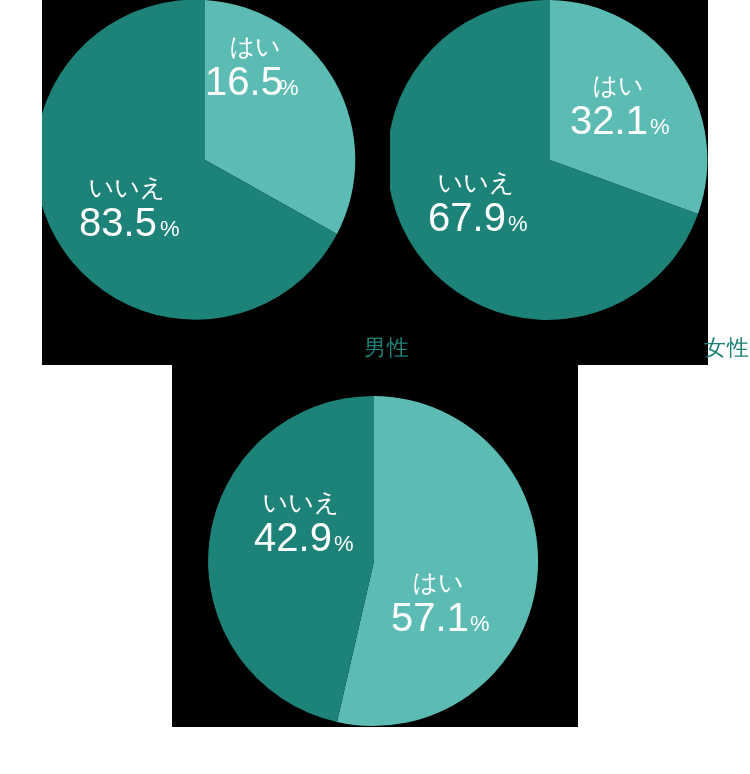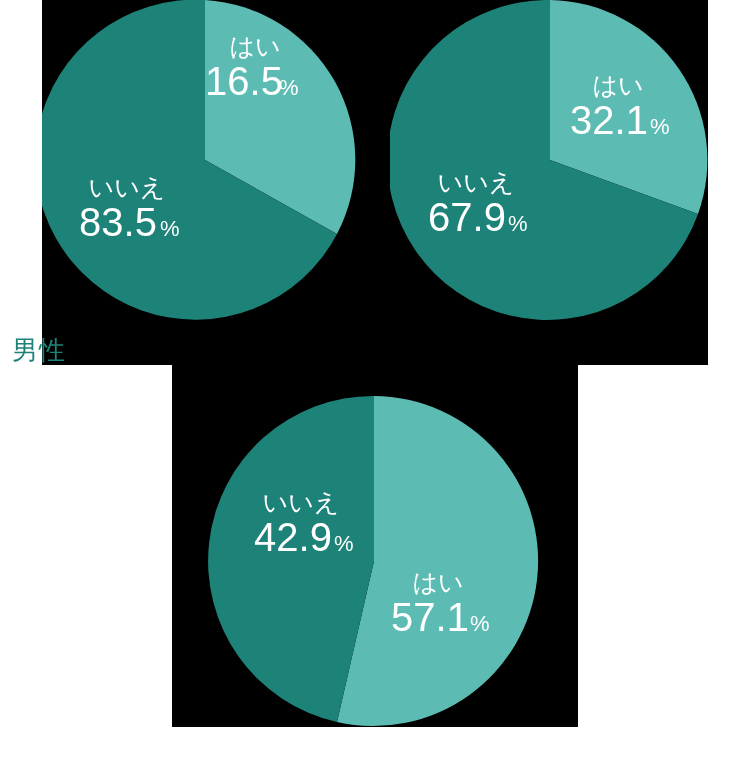--- a/index.html
+++ b/index.html
@@ -61,27 +61,26 @@
 
   
   #chart-other      { left: 172px; top: 385px; width: 406px; height: 389px; }
   #pie-other-clip   { left: 31px;  top: 10px;  width: 344px; height: 332px; }
   #pie-other-svg    { margin-left: -1px; margin-top: -1px; }
 
   
   .caption {
     position: absolute;
     width: 100%;
-    text-align: left;
+    text-align: right;
     color: #1d8278;
-    font-size: 26px;
+    font-size: 22px;
     line-height: 1;
     letter-spacing: 1px;
     white-space: nowrap;
-    margin-left: 12px;
   }
   #caption-male   { top: 337px; left: 0; }
   #caption-female { top: 337px; left: 0; }
   #chart-other .caption { top: 355px; }
 
   
   .slice-name {
     font-size: 25px;
     fill: #ffffff;
   }
@@ -138,20 +137,21 @@
           <text class="slice-pct" x="262" y="136" text-anchor="start">%</text>
         </g>
 
         <g>
           <text class="slice-name" x="88" y="193" text-anchor="middle">いいえ</text>
           <text class="slice-value" x="79" y="233" text-anchor="middle">67.9</text>
           <text class="slice-pct" x="120" y="233" text-anchor="start">%</text>
         </g>
       </svg>
     </div>
+    <div class="caption" id="caption-female">女性</div>
   </div>
 
   <div class="chart-block" id="chart-other">
     <div class="pie-wrap" id="pie-other-clip">
       <svg class="pie-svg" id="pie-other-svg" width="346" height="334" viewBox="0 0 346 334">
 
         <path fill="#5cbcb4" d="M 172 167 L 172 2 A 165 165 0 1 1 135 328 Z"></path>
         <path fill="#1d8278" d="M 172 167 L 135 328 A 165 165 0 0 1 172 2 Z"></path>
 
         <g>

